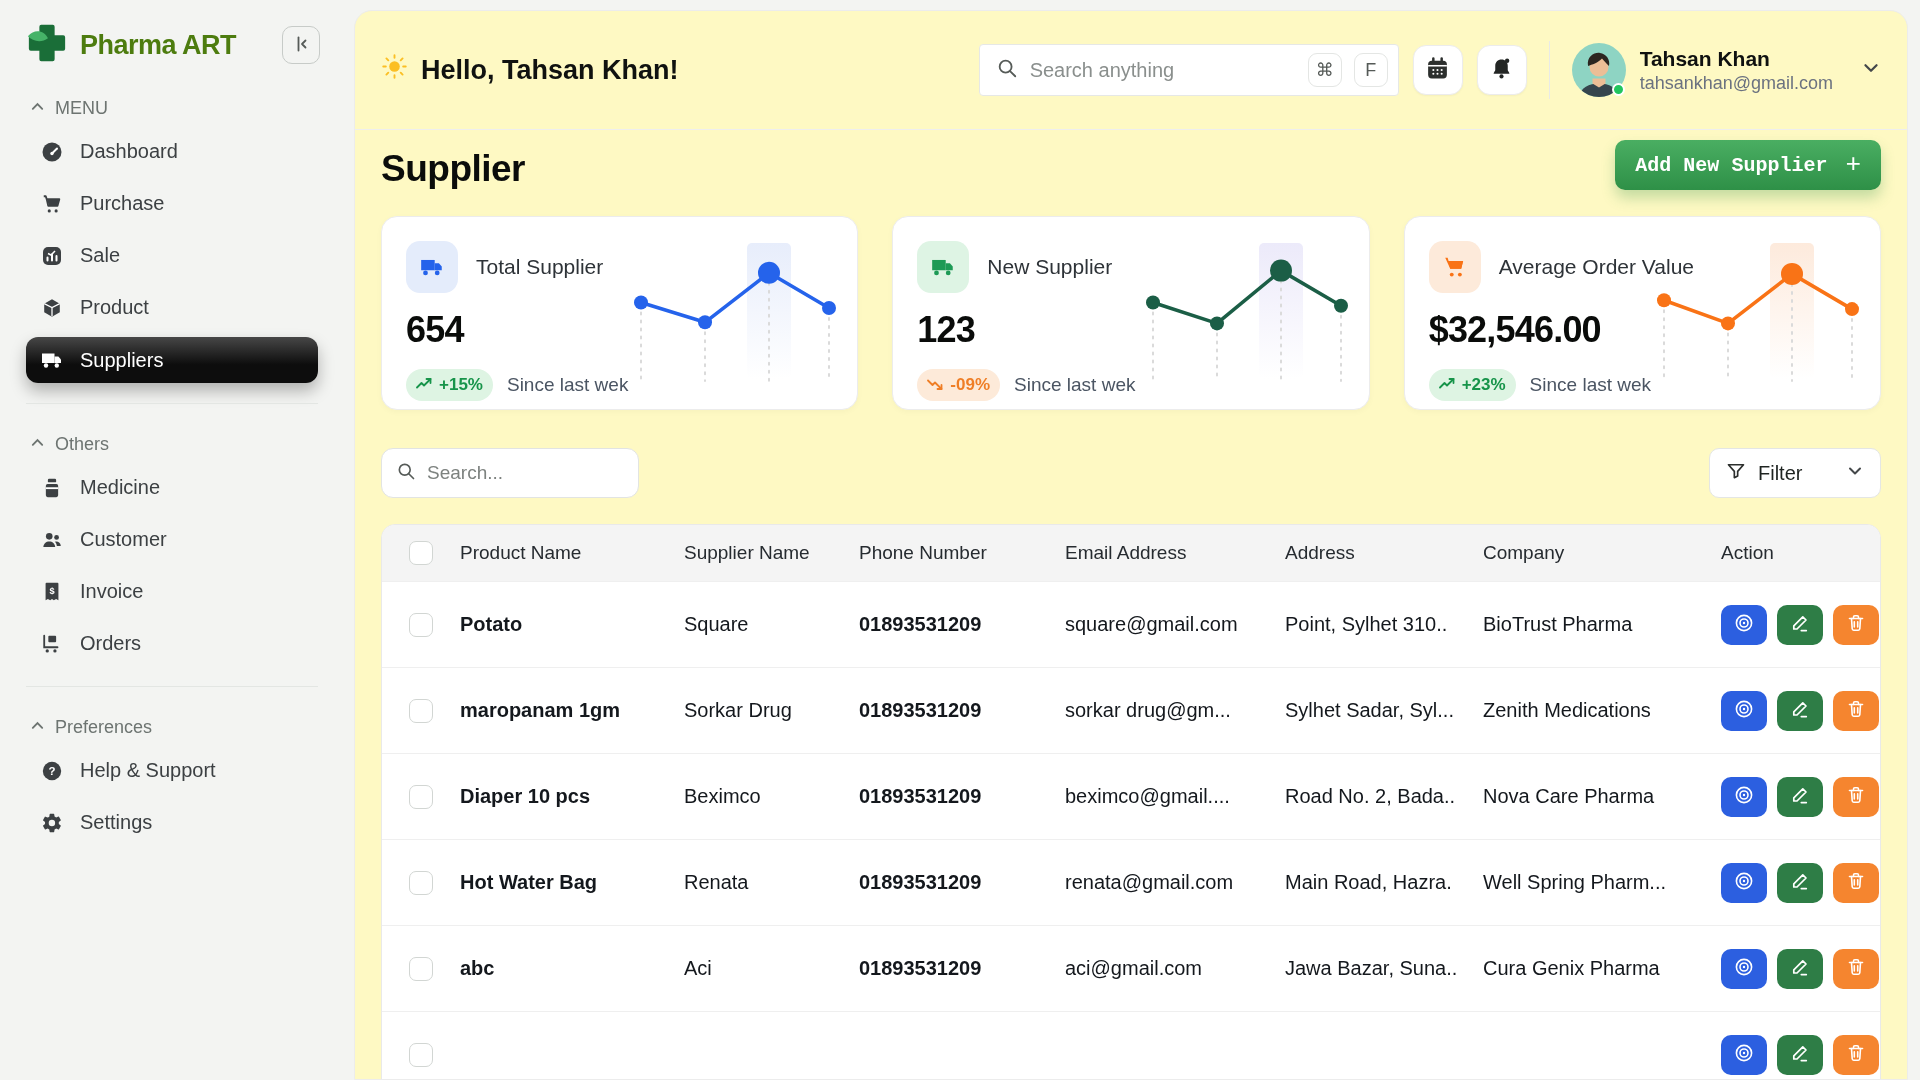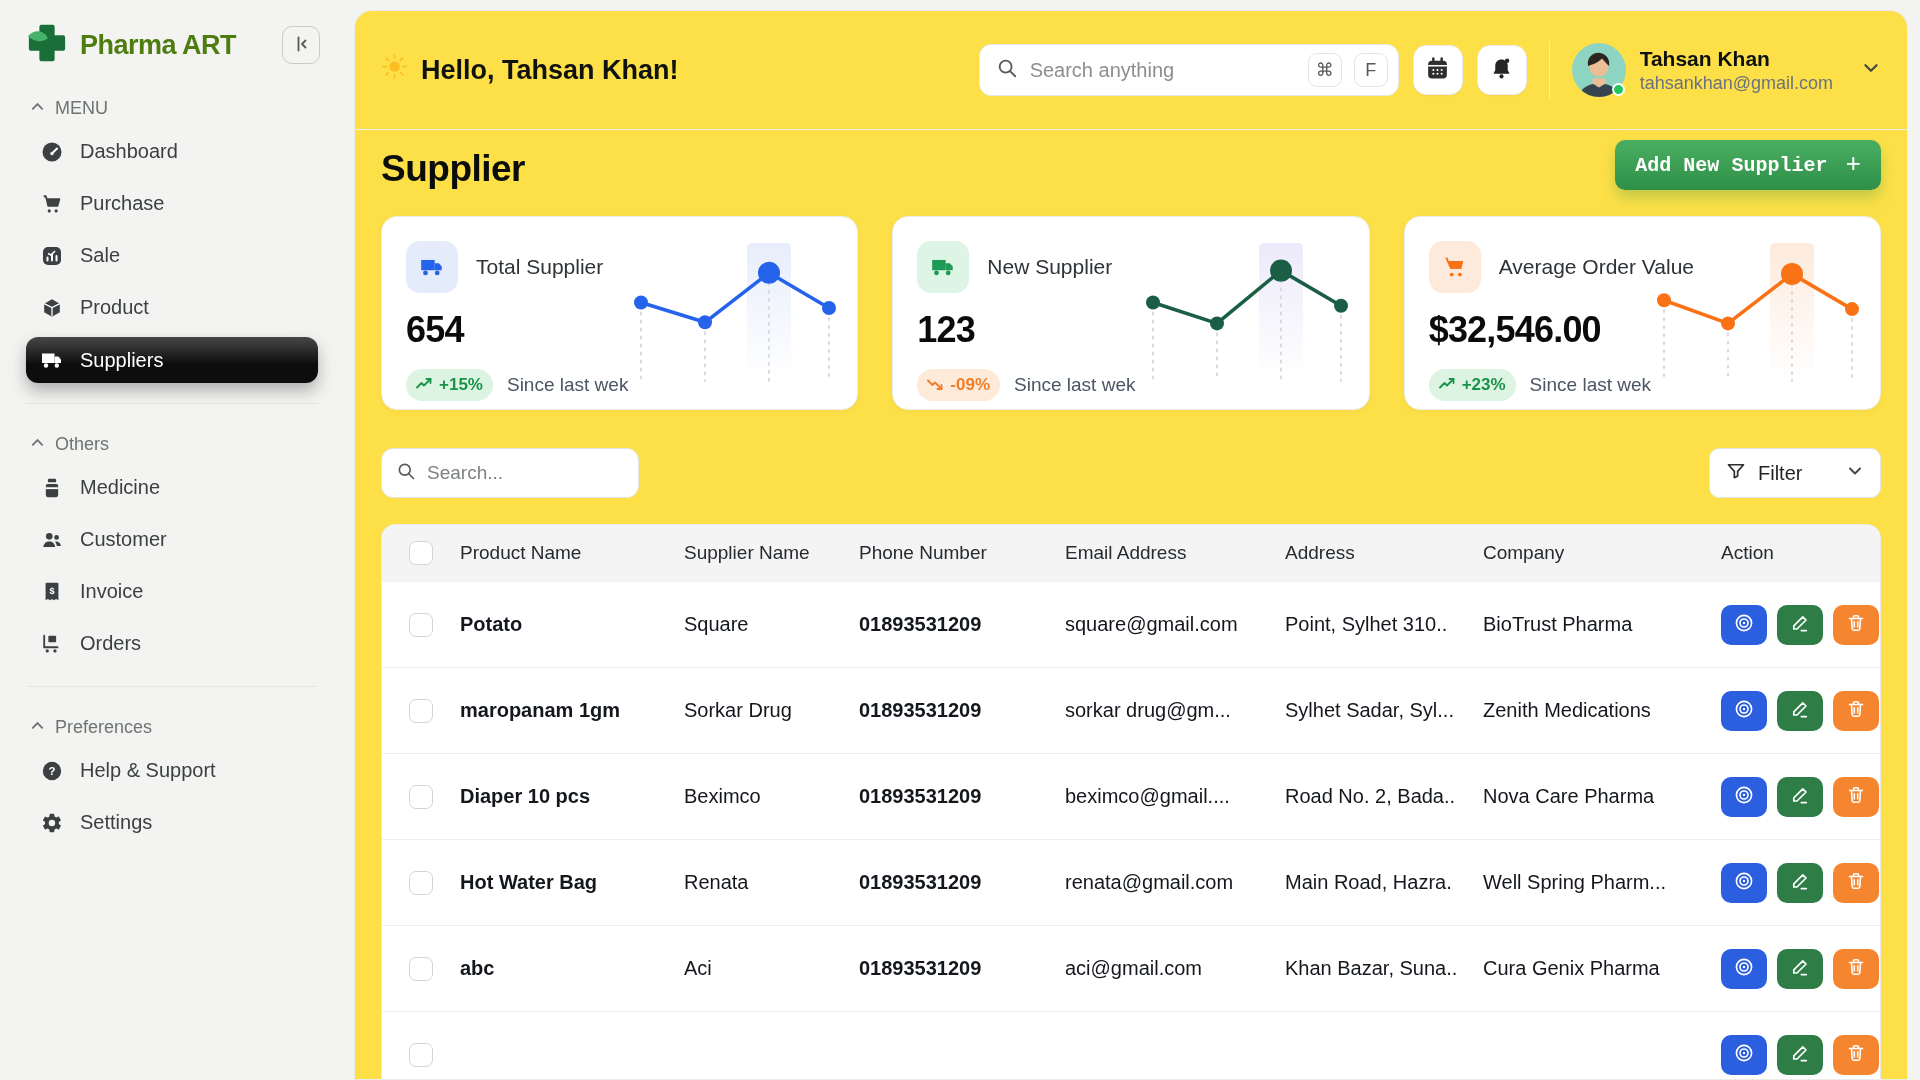--- a/index.html
+++ b/index.html
@@ -12,25 +12,25 @@
   .logo-row { display:flex; align-items:center; gap:12px; }
   .logo-text { font-size:27px; font-weight:800; letter-spacing:-0.5px; color:#4d7c0f; }
   .collapse-btn { position:absolute; right:24px; top:26px; width:38px; height:38px; border:1.5px solid #c7cbc8; border-radius:10px; background:transparent; display:flex; align-items:center; justify-content:center; cursor:pointer; }
   .section-label { display:flex; align-items:center; gap:10px; color:#6d7471; font-size:18px; margin:30px 0 10px 4px; }
   .side-item { display:flex; align-items:center; gap:16px; padding:11px 14px; margin:7px 0; border-radius:12px; font-size:20px; font-weight:500; color:#3c4043; cursor:pointer; }
   .side-item .si { width:24px; display:flex; justify-content:center; }
   .side-item.active { background:linear-gradient(180deg,#474747,#0d0d0d 60%); color:#fff; box-shadow:0 8px 16px rgba(0,0,0,.28); }
   .side-divider { border-top:1px solid #e3e6e3; margin:20px 0 6px; }
 
   
-  .main { flex:1; margin:10px 12px 0 10px; background:#fde047; border:1px solid #ececec; border-radius:18px 18px 0 0; height:calc(100% - 10px); overflow:hidden; position:relative; }
+  .main { flex:1; margin:10px 12px 0 10px; background:#fef9c3; border:1px solid #ececec; border-radius:18px 18px 0 0; height:calc(100% - 10px); overflow:hidden; position:relative; }
 
   .topbar { height:119px; display:flex; align-items:center; gap:14px; padding:0 26px; border-bottom:1px solid #eeeeee; }
   .greeting { display:flex; align-items:center; gap:13px; font-size:27px; font-weight:700; color:#101210; }
-  .search-box { margin-left:auto; width:420px; height:52px; border:1px solid #e6e8e6; border-radius:12px; background:#fff; display:flex; align-items:center; gap:12px; padding:0 10px 0 16px; }
+  .search-box { margin-left:auto; width:420px; height:52px; border:1px solid #e6e8e6; border-radius:4px; background:#fff; display:flex; align-items:center; gap:12px; padding:0 10px 0 16px; }
   .search-box input { flex:1; border:none; outline:none; font-size:20px; color:#333; background:transparent; font-family:inherit; }
   .search-box input::placeholder { color:#8a8f8d; }
   .kbd { width:34px; height:34px; flex:none; border:1px solid #e4e6e4; border-radius:9px; display:flex; align-items:center; justify-content:center; font-size:18px; color:#555a57; background:#fff; }
   .icon-btn { width:50px; height:50px; flex:none; border:1px solid #ececec; border-radius:13px; background:#fff; display:flex; align-items:center; justify-content:center; cursor:pointer; box-shadow:0 1px 2px rgba(0,0,0,.04); }
   .v-divider { width:1px; height:58px; background:#e8eae8; margin:0 8px; }
   .profile { display:flex; align-items:center; gap:14px; cursor:pointer; }
   .avatar-wrap { position:relative; width:54px; height:54px; flex:none; }
   .status-dot { position:absolute; right:1px; bottom:1px; width:13px; height:13px; border-radius:50%; background:#22c55e; border:2.5px solid #fff; }
   .profile-name { font-size:21px; font-weight:700; color:#0f1110; }
   .profile-email { font-size:18px; color:#6b7280; margin-top:2px; }
@@ -630,21 +630,21 @@
   </div>
 
   <div class="t-grid t-row">
     <div class="cb-cell">
               <span class="checkbox"></span>
             </div>
     <div class="t-cell cell-product">abc</div>
     <div class="t-cell cell-supplier">Aci</div>
     <div class="t-cell cell-phone">01893531209</div>
     <div class="t-cell cell-email">aci@gmail.com</div>
-    <div class="t-cell cell-address">Khan Bazar, Suna..</div>
+    <div class="t-cell cell-address">Jawa Bazar, Suna..</div>
     <div class="t-cell cell-company">Cura Genix Pharma</div>
     <div class="actions">
       <button class="act-btn act-view">
                 <span><svg width="22" height="20" viewBox="0 0 22 20" fill="none" stroke="#fff" stroke-width="1.6">
                     <circle cx="11" cy="10" r="7.6"></circle>
                     <circle cx="11" cy="10" r="4"></circle>
                     <circle cx="11" cy="10" r="1.2" fill="#fff" stroke="none"></circle>
                   </svg></span>
               </button>
       <button class="act-btn act-edit">

